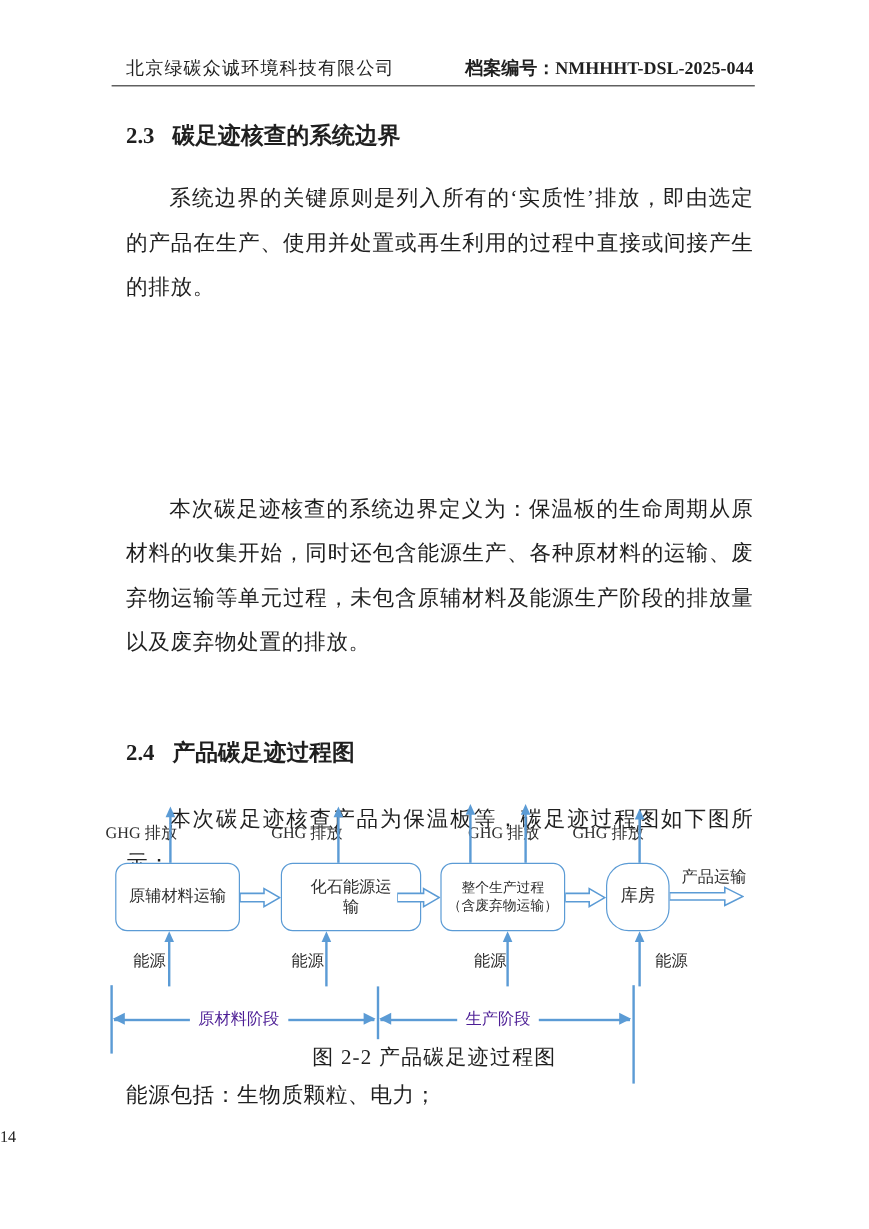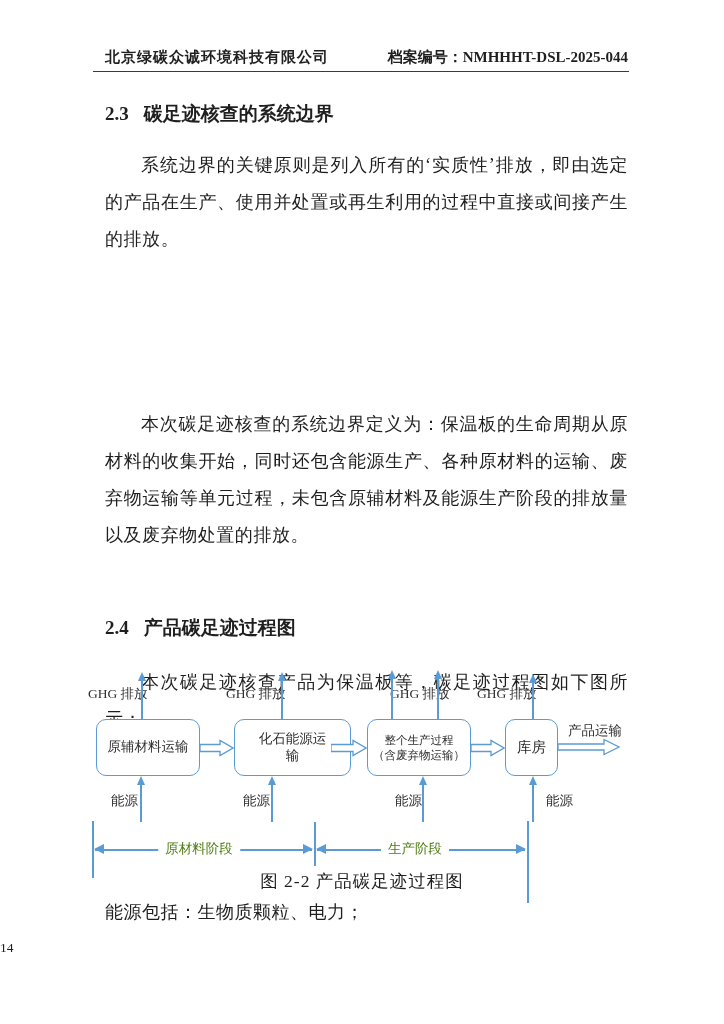--- a/index.html
+++ b/index.html
@@ -3,21 +3,21 @@
 <meta charset="utf-8">
 <style>
   :root{ --blue:#5b9bd5; --ink:#1f1f1f; }
   html,body{margin:0;padding:0;background:#ffffff;}
   .page{
     position:relative; width:724px; height:1024px; background:#fff;
     font-family:"Liberation Serif","DejaVu Serif",serif; color:var(--ink);
     overflow:hidden;
   }
   
-  .hdr-left{position:absolute;left:105px;top:48px;font-size:15px;font-weight:bold;letter-spacing:1px;}
+  .hdr-left{position:absolute;left:105px;top:48px;font-size:15px;font-weight:normal;letter-spacing:1px;}
   .hdr-right{position:absolute;right:96px;top:48px;font-size:15px;font-weight:bold;}
   .hdr-rule{position:absolute;left:93px;top:71px;width:536px;height:0;border-top:1.6px solid #3a3a3a;}
   
   .h2{position:absolute;left:105px;font-size:19px;font-weight:bold;line-height:28px;}
   .h2 .num{margin-right:15px;}
   .para{
     position:absolute;left:105px;width:523px;font-size:18px;line-height:37px;
     text-align:justify;text-indent:2em;letter-spacing:0.55px;
   }
   
@@ -42,21 +42,21 @@
     content:"";position:absolute;left:-1px;top:-4.6px;width:0;height:0;
     border-top:5px solid transparent;border-bottom:5px solid transparent;border-right:10px solid var(--blue);
   }
   .ha::after{
     content:"";position:absolute;right:-1px;top:-4.6px;width:0;height:0;
     border-top:5px solid transparent;border-bottom:5px solid transparent;border-left:10px solid var(--blue);
   }
   .vbar{position:absolute;width:1.8px;background:var(--blue);}
   .phase-label{
     position:absolute;top:172px;transform:translateX(-50%);background:#fff;
-    padding:0 7px;font-size:13.5px;color:#4d7c0f;white-space:nowrap;
+    padding:0 7px;font-size:13.5px;color:#4c1d95;white-space:nowrap;
   }
   .flow{color:var(--blue);position:absolute;}
   .caption{position:absolute;left:0;top:869px;width:724px;text-align:center;font-size:17.5px;letter-spacing:1px;}
   .note{position:absolute;left:105px;top:900px;font-size:18px;letter-spacing:0.5px;}
   .pagenum{position:absolute;left:0;top:940px;width:724px;font-size:13.5px;}
 </style>
 </head>
 <body>
 
 <div class="page">
@@ -93,21 +93,21 @@
       <span class="bl">原辅材料运输</span>
     </div>
     <div class="flowbox fb-lg" style="left:149px;top:51px;width:117px;height:57px;">
       <span class="bl">化石能源运</span>
       <span class="bl">输</span>
     </div>
     <div class="flowbox fb-sm" style="left:282px;top:51px;width:104px;height:57px;">
       <span class="bl">整个生产过程</span>
       <span class="bl">（含废弃物运输）</span>
     </div>
-    <div class="flowbox fb-lg" style="left:420px;top:51px;width:53px;height:57px;font-size:14.5px;">
+    <div class="flowbox fb-lg" style="left:420px;top:51px;width:53px;height:57px;font-size:14.5px;border-radius:19px;">
       <span class="bl">库房</span>
     </div>
 
     <svg class="flow" style="left:115px;top:70px;" width="34" height="20" viewBox="0 0 34 20">
       <path d="M0 6.5 H20 V2.5 L33 10 L20 17.5 V13.5 H0 Z" fill="#ffffff" stroke="currentColor" stroke-width="1.3"></path>
     </svg>
     <svg class="flow" style="left:246px;top:70px;" width="36" height="20" viewBox="0 0 36 20">
       <path d="M0 6.5 H22 V2.5 L35 10 L22 17.5 V13.5 H0 Z" fill="#ffffff" stroke="currentColor" stroke-width="1.3"></path>
     </svg>
     <svg class="flow" style="left:386px;top:70px;" width="34" height="20" viewBox="0 0 34 20">

